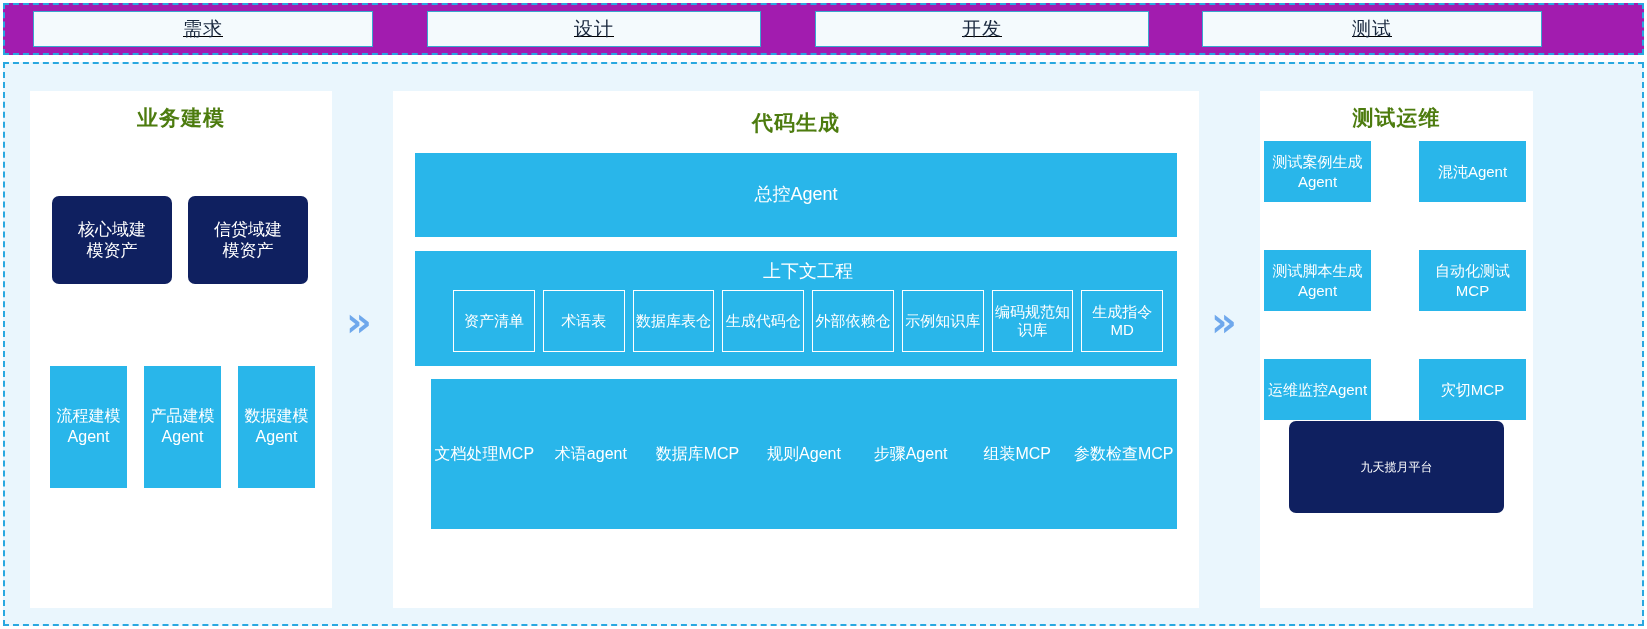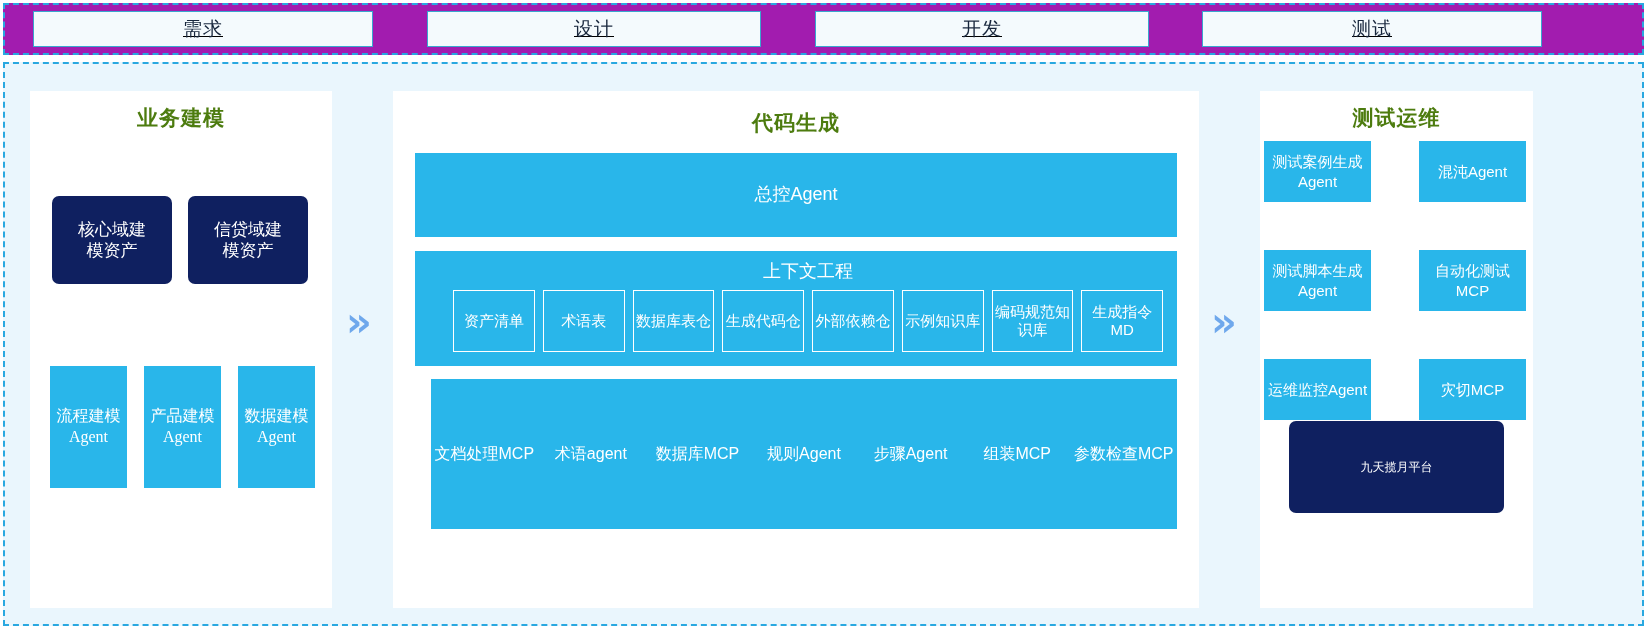--- a/index.html
+++ b/index.html
@@ -95,21 +95,21 @@
   
   .modeling-assets {
     position:absolute; left: 22px; top: 105px;
     display: flex; gap: 16px;
   }
   .modeling-assets .navy-card { width: 120px; height: 88px; }
 
   
   .modeling-agents {
     position:absolute; left: 20px; top: 275px;
-    display: flex; gap: 17px; font-family: Liberation Serif, serif;
+    display: flex; gap: 17px;
   }
   .modeling-agents .cyan-card {
     width: 77px; height: 122px; font-size: 16px;
   }
 
   
   #master-agent {
     position: absolute; left: 22px; top: 62px;
     width: 762px; height: 84px;
     font-size: 18px;

